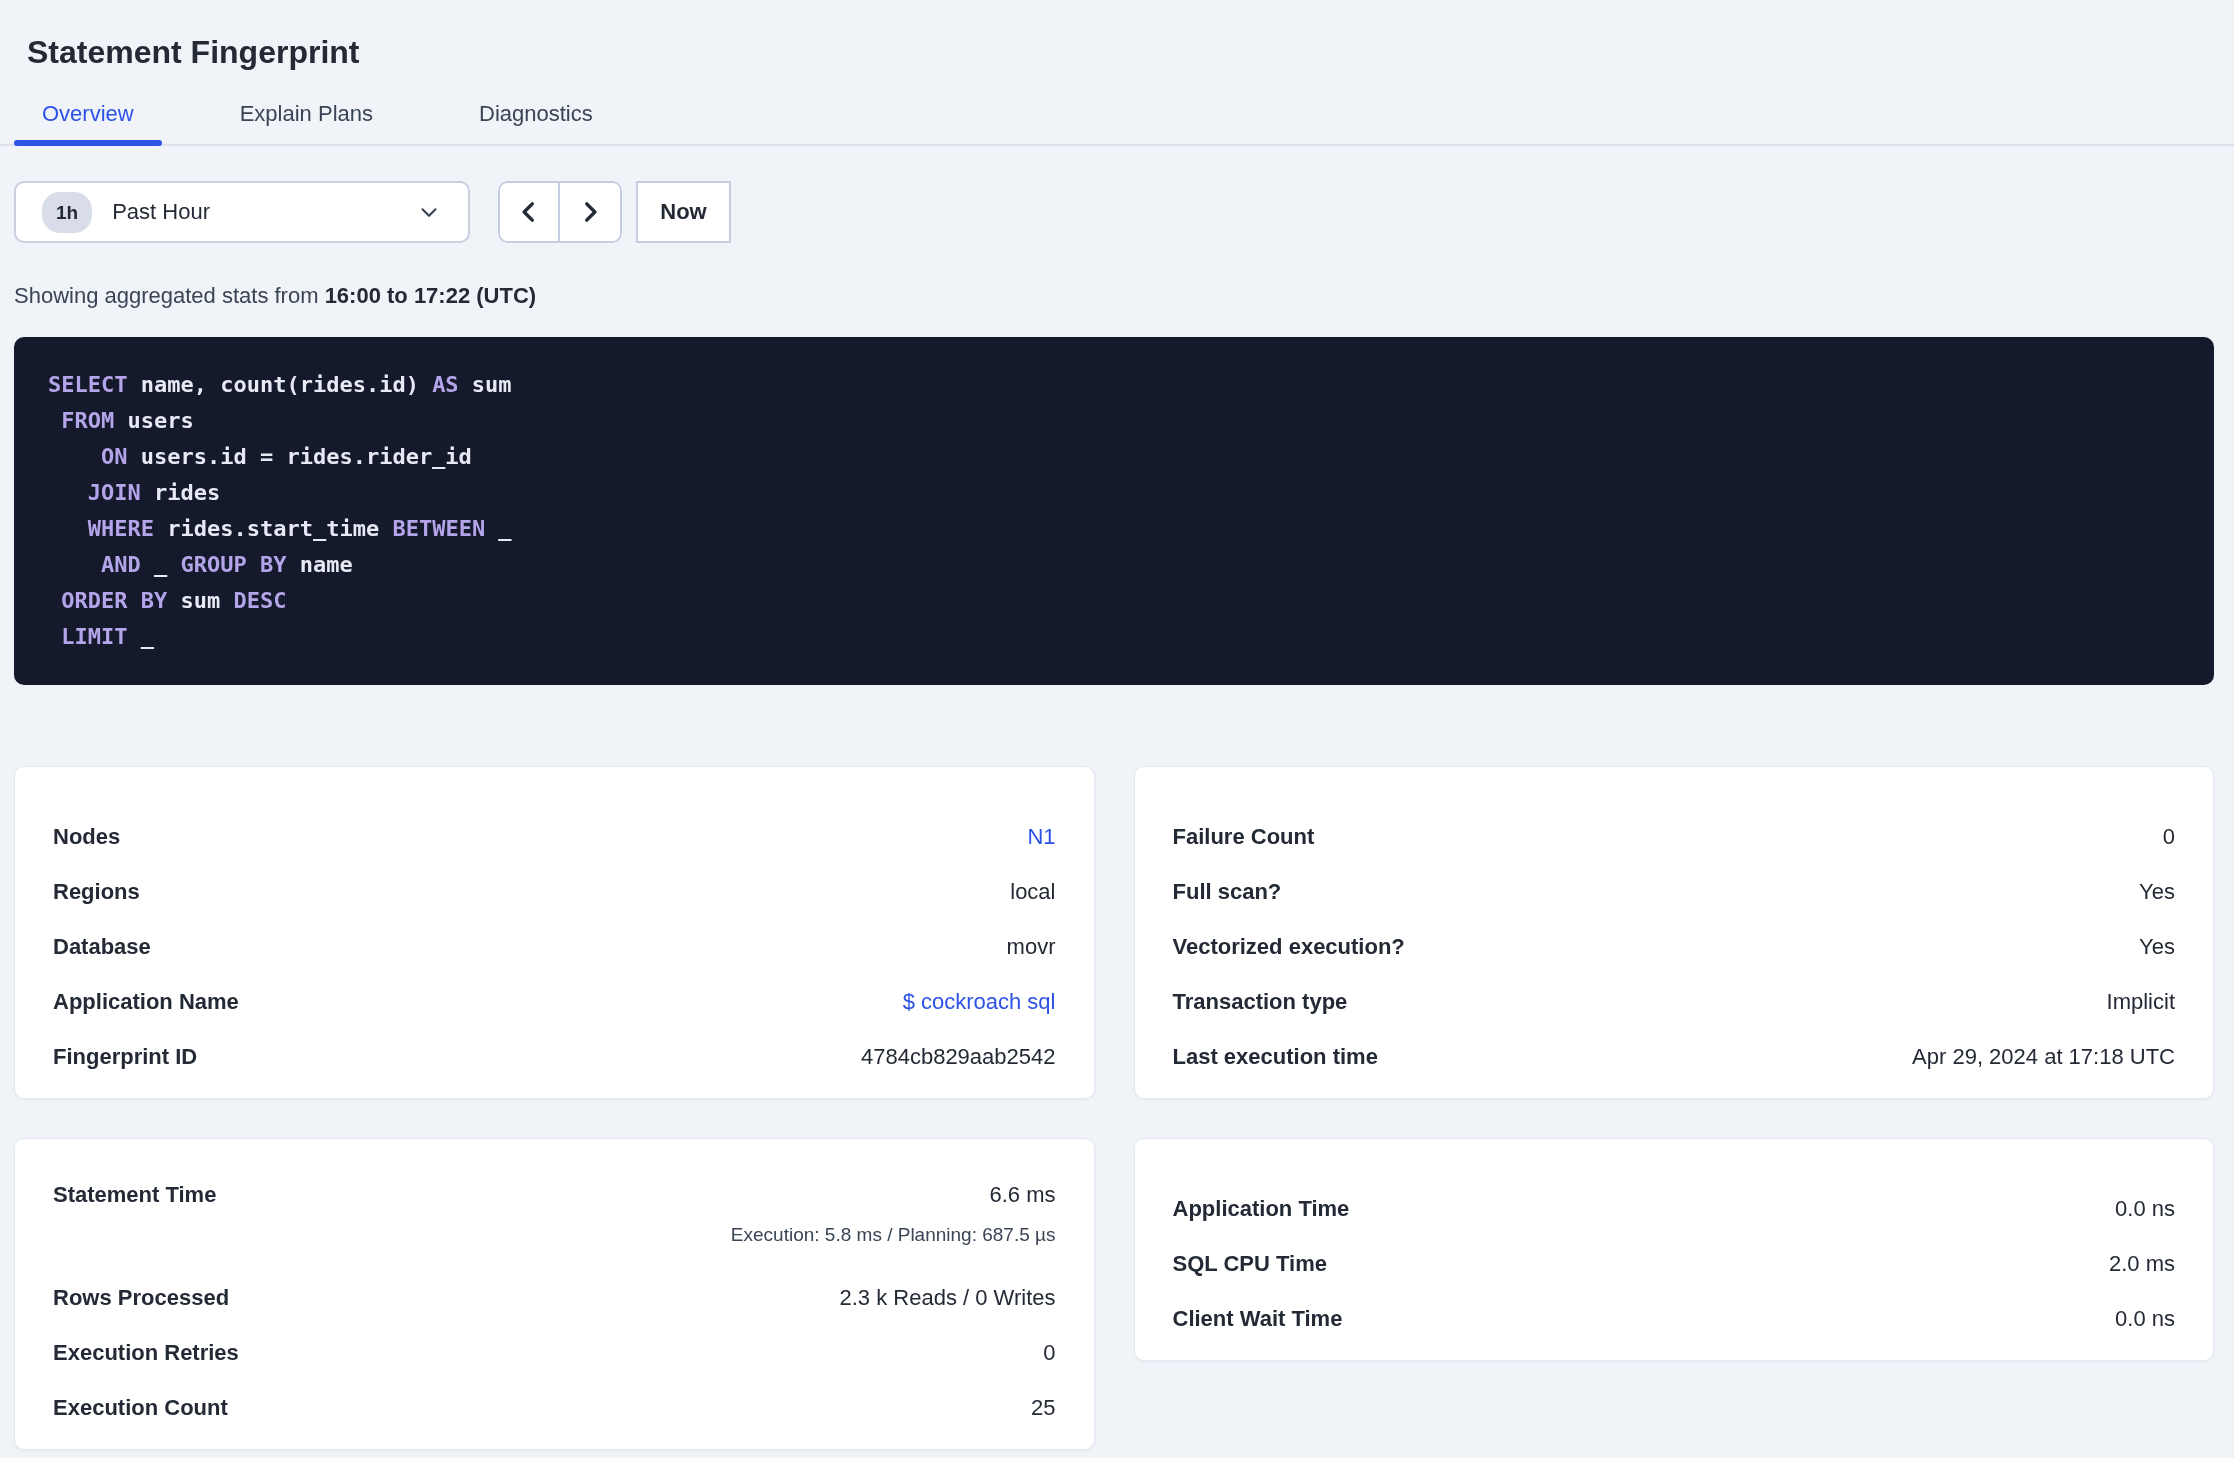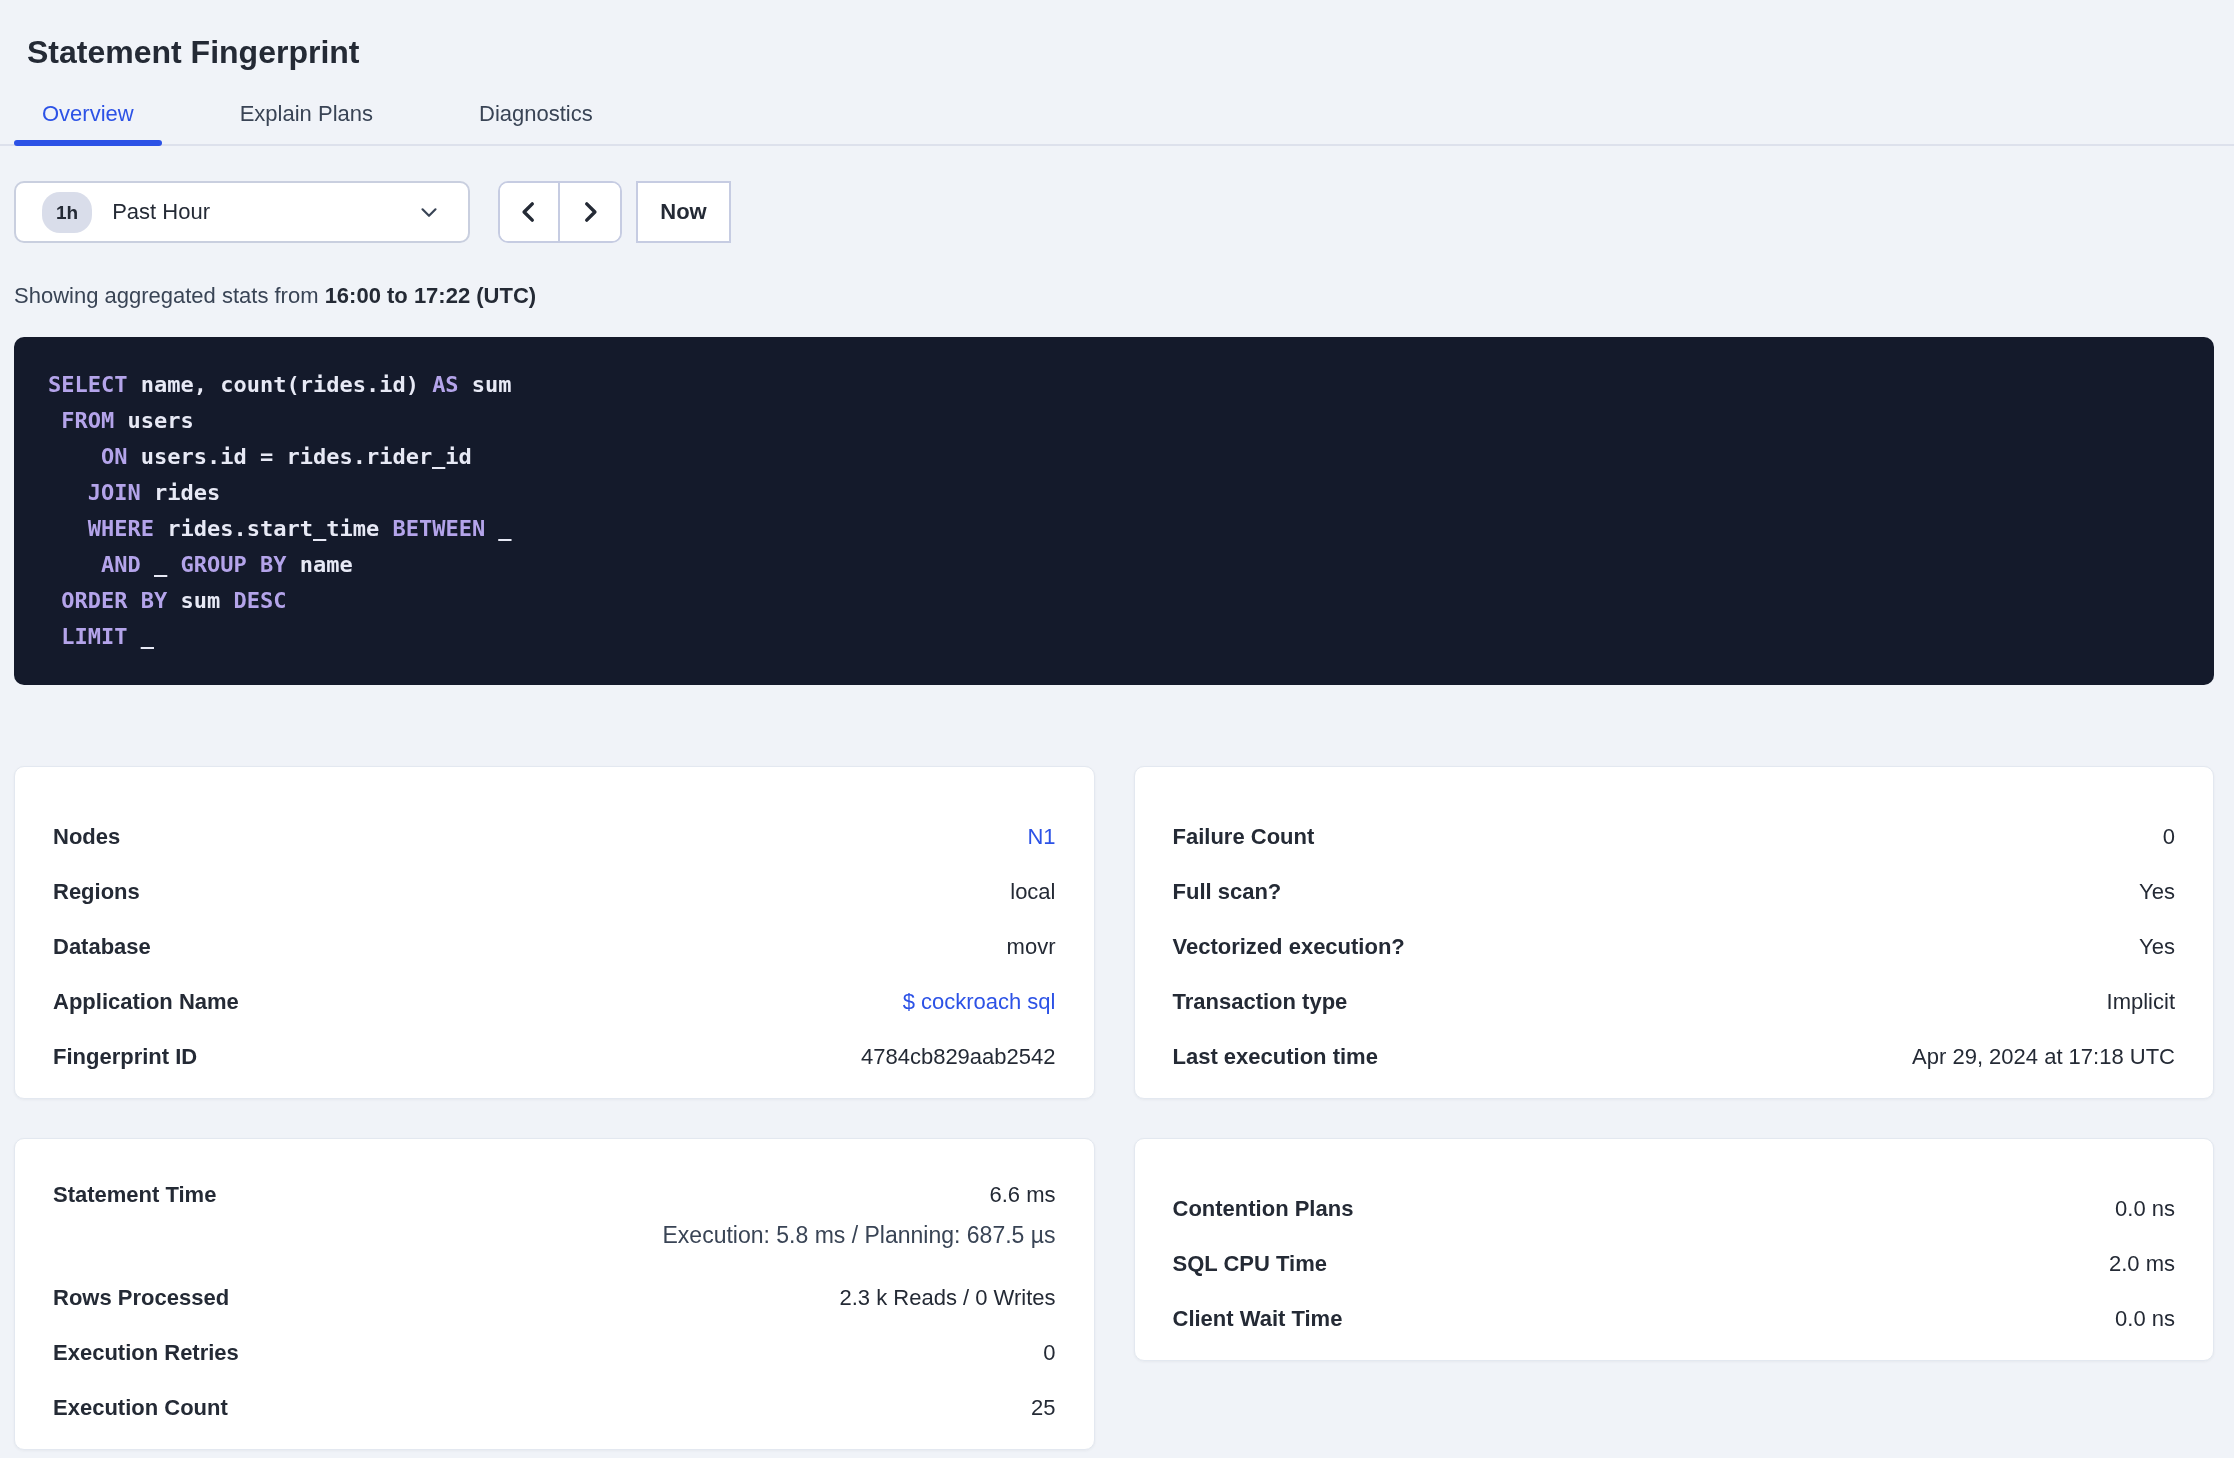--- a/index.html
+++ b/index.html
@@ -126,21 +126,21 @@
   .crow{
     display:flex;justify-content:space-between;align-items:flex-end;
     min-height:55px;
   }
   .crow.tall{align-items:flex-start;}
   .crow.tall .clabel,.crow.tall .vmain{line-height:55px;}
   .clabel{font-size:22px;font-weight:700;color:var(--ink);white-space:nowrap;}
   .cval{display:flex;flex-direction:column;align-items:flex-end;text-align:right;}
   .vmain{font-size:22px;color:var(--ink);white-space:nowrap;}
   .vmain.link{color:var(--blue);cursor:pointer;}
-  .sub{font-size:23px;line-height:26px;color:var(--ink2);padding-bottom:8px;white-space:nowrap;}
+  .sub{font-size:19px;line-height:26px;color:var(--ink2);padding-bottom:8px;white-space:nowrap;}
 </style>
 </head>
 <body>
 
 <div class="content">
 
   <h1>Statement Fingerprint</h1>
 
   <div class="tabbar">
       <div class="tab active">Overview</div>
@@ -275,21 +275,21 @@
         </div>
         <div class="crow">
           <span class="clabel">Execution Count</span>
           <span class="cval">
             <span class="vmain">25</span>
           </span>
         </div>
       </div>
     <div class="card">
         <div class="crow">
-          <span class="clabel">Contention Plans</span>
+          <span class="clabel">Application Time</span>
           <span class="cval">
             <span class="vmain">0.0 ns</span>
           </span>
         </div>
         <div class="crow">
           <span class="clabel">SQL CPU Time</span>
           <span class="cval">
             <span class="vmain">2.0 ms</span>
           </span>
         </div>

